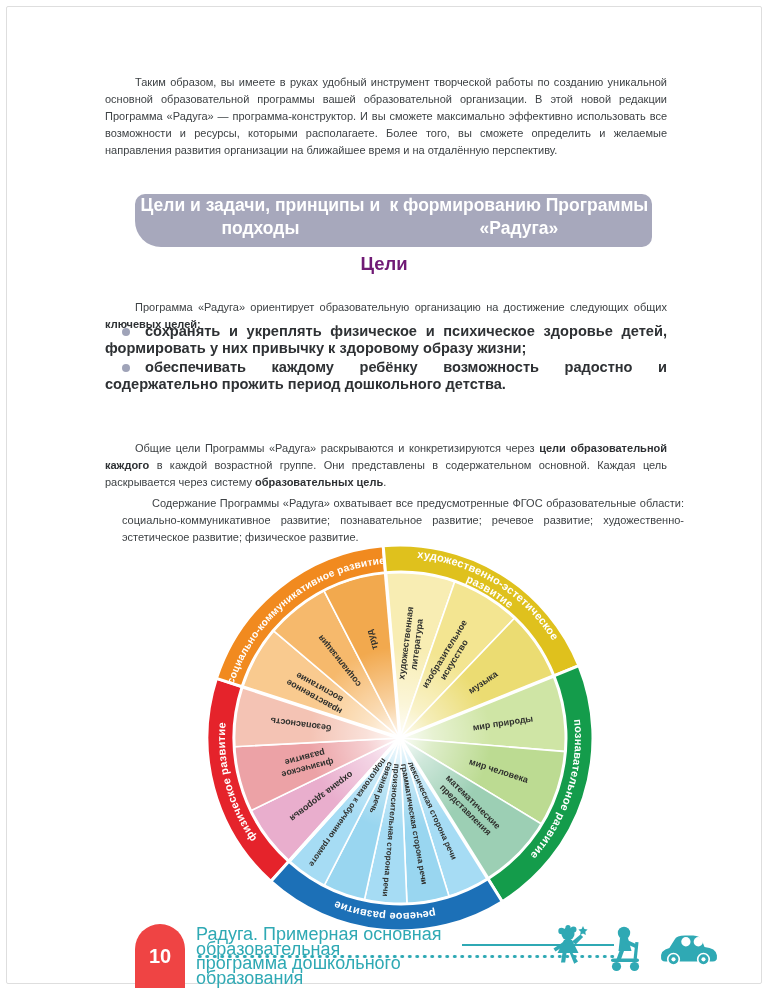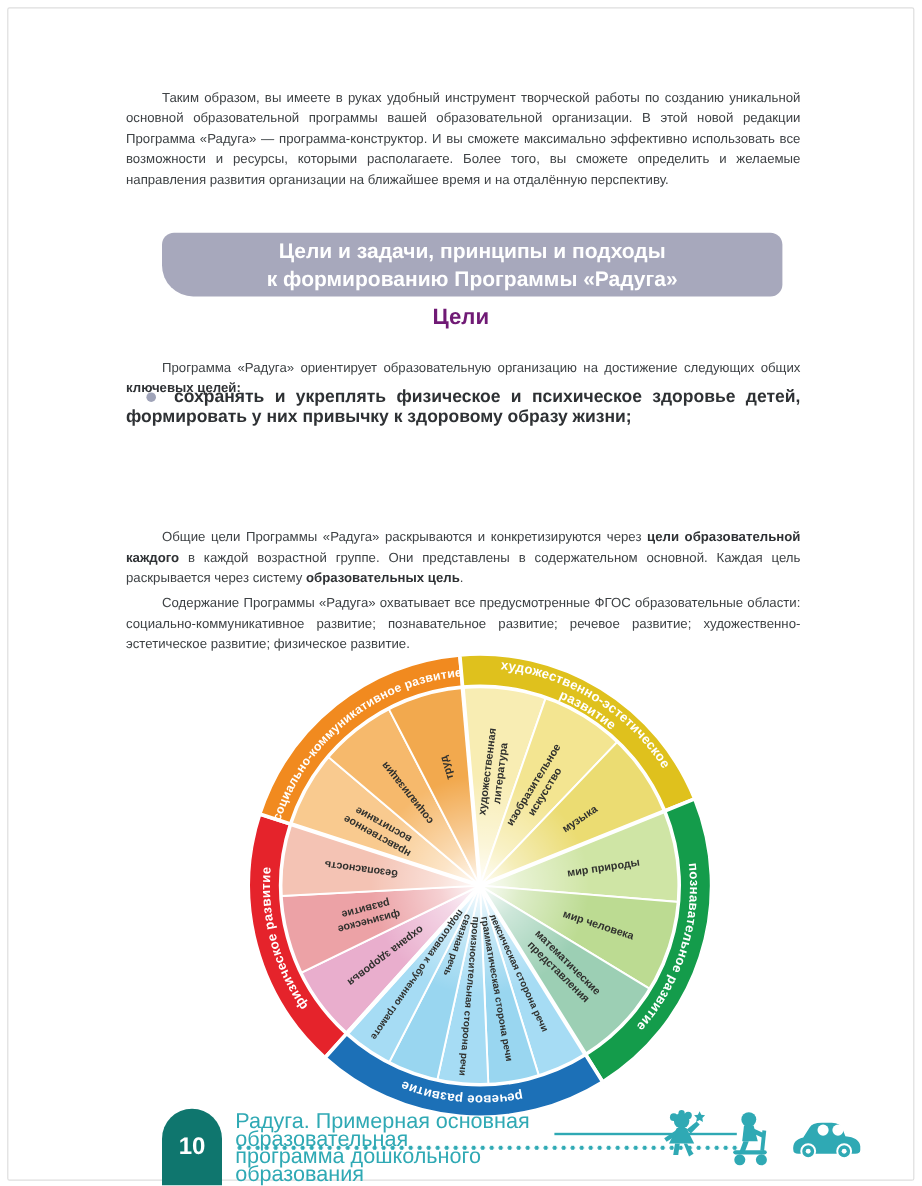--- a/index.html
+++ b/index.html
@@ -9,40 +9,40 @@
   }
   .page-frame{position:absolute;left:6px;top:6px;right:6px;bottom:4px;
     border:1px solid #dedede;border-radius:2px;pointer-events:none;}
   .body-text{font-size:11px;line-height:16.9px;text-align:justify;color:#3e4245;}
   .indent{text-indent:30px;}
   .b{font-weight:bold;color:#2e3134;}
   .intro{position:absolute;left:105px;top:63px;width:562px;}
   .banner{
     position:absolute;left:135px;top:194px;width:517px;height:53px;
     background:#a7a8bc;border-radius:10px 10px 10px 26px;
-    display:flex;flex-direction:column;justify-content:center;
+    display:flex;flex-direction:row;justify-content:center;
     color:#ffffff;font-weight:bold;font-size:17.5px;line-height:23px;text-align:center;
   }
   .section-title{
     position:absolute;left:0;top:253px;width:768px;text-align:center;
     color:#701a75;font-weight:bold;font-size:18.5px;
   }
   .goals-intro{position:absolute;left:105px;top:288px;width:562px;}
   .bullets{position:absolute;left:105px;top:323px;width:562px;}
   .bullet-item{font-size:14.6px;line-height:16.9px;text-align:justify;
     font-weight:bold;color:#2e3134;text-indent:17px;margin-bottom:2px;}
   .dot{display:inline-block;width:8px;height:8px;border-radius:50%;
     background:#9fa3b8;margin-right:15px;vertical-align:middle;}
   .p2{position:absolute;left:105px;top:429px;width:562px;}
-  .p3{position:absolute;left:105px;top:485px;width:562px;margin-top:10px;}
+  .p3{position:absolute;left:122px;top:485px;width:562px;margin-top:10px;}
   .wheel-wrap{position:absolute;left:202px;top:540px;width:396px;height:396px;}
   
   .page-badge{
     position:absolute;left:135px;top:924px;width:50px;height:64px;
-    background:#0f766e;border-radius:25px 25px 0 0;color:#fff;font-weight:bold;
+    background:#ef4444;border-radius:25px 25px 0 0;color:#fff;font-weight:bold;
     font-size:20px;display:flex;align-items:center;justify-content:center;
   }
   .footer-caption{position:absolute;left:196px;top:927px;width:280px;
     color:#2fa9b4;font-size:18px;line-height:14.5px;}
   .footer-line{position:absolute;left:462px;top:944px;width:152px;height:2px;background:#2fa9b4;}
   .footer-dots{position:absolute;left:196px;top:954px;width:420px;height:5px;
     background-image:radial-gradient(circle,#2fa9b4 1.6px,transparent 1.9px);
     background-size:7.5px 5px;background-position:0 50%;background-repeat:repeat-x;}
   .ficon{position:absolute;}
 </style>
@@ -57,20 +57,21 @@
   <span>Цели и задачи, принципы и подходы</span>
   <span>к формированию Программы «Радуга»</span>
 </div>
 
 <div class="section-title">Цели</div>
 
 <p class="body-text indent goals-intro"><span>Программа «Радуга» ориентирует образовательную организацию на достижение следующих общих </span><span class="b">ключевых целей:</span></p>
 
 <div class="bullets">
   <div class="bullet-item"><span class="dot"></span><span>сохранять и укреплять физическое и психическое здоровье детей, формировать у них привычку к здоровому образу жизни;</span></div>
+  <div class="bullet-item"><span class="dot"></span><span>обеспечивать каждому ребёнку возможность радостно и содержательно прожить период дошкольного детства.</span></div>
 </div>
 
 <p class="body-text indent p2"><span>Общие цели Программы «Радуга» раскрываются и конкретизируются через </span><span class="b">цели образовательной каждого</span><span> в каждой возрастной группе. Они представлены в содержательном основной. Каждая цель раскрывается через систему </span><span class="b">образовательных цель</span><span>.</span></p>
 
 <p class="body-text indent p3">Содержание Программы «Радуга» охватывает все предусмотренные ФГОС образовательные области: социально-коммуникативное развитие; познавательное развитие; речевое развитие; художественно-эстетическое развитие; физическое развитие.</p>
 
 <div class="wheel-wrap">
   <svg id="wheel-svg" width="396" height="396" viewBox="0 0 396 396">
       <defs>
         <radialGradient id="cfade">

